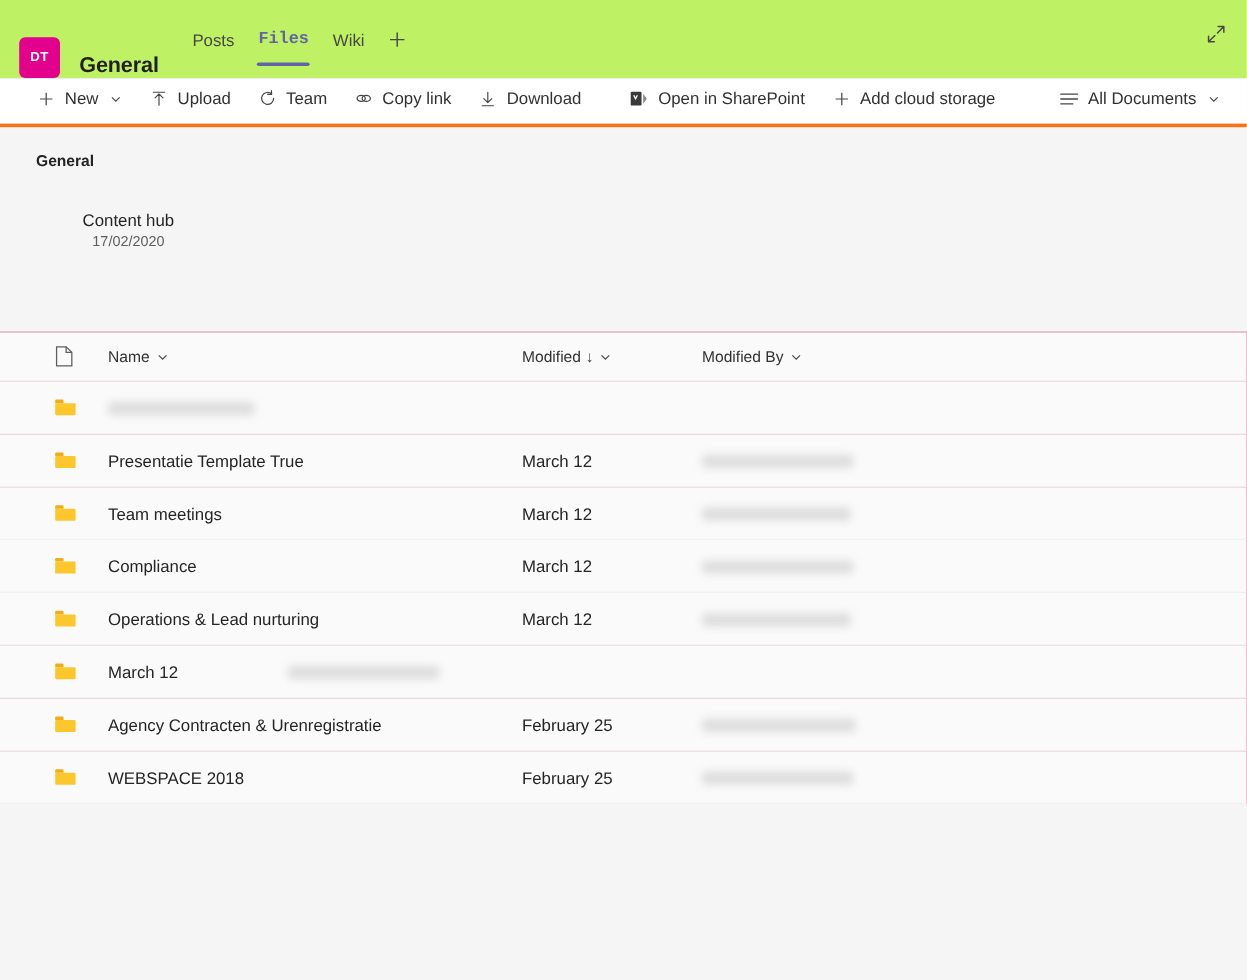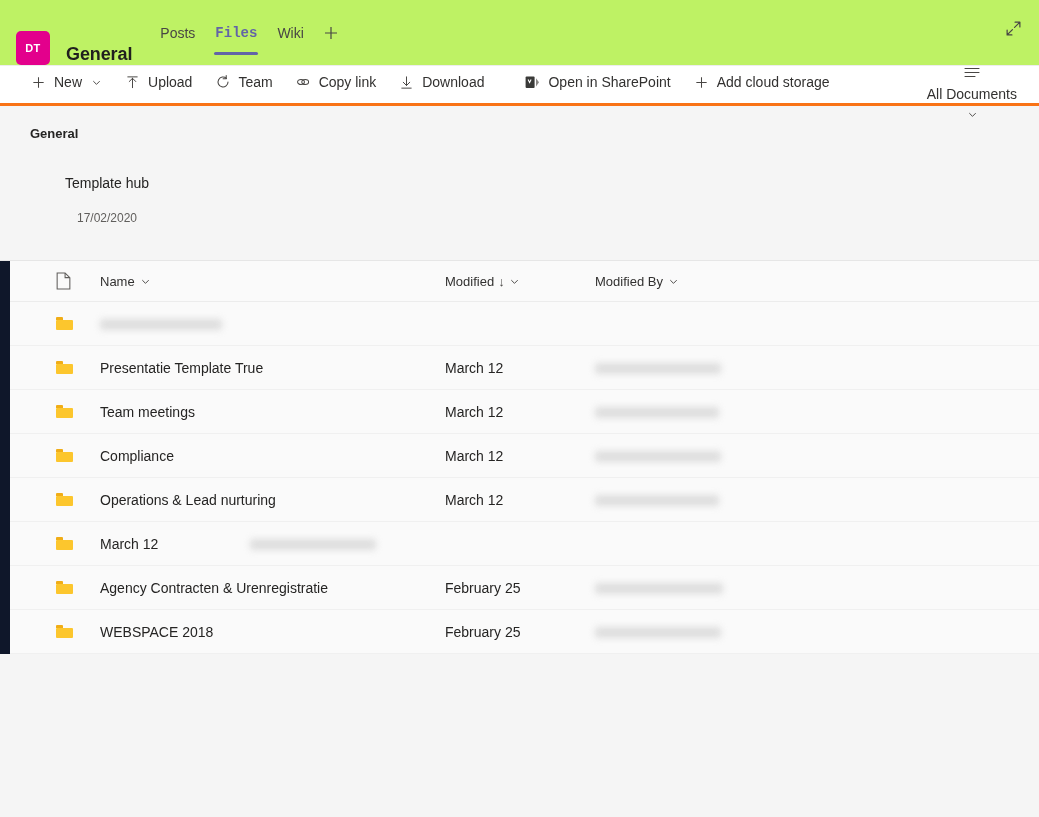--- a/index.html
+++ b/index.html
@@ -138,25 +138,25 @@
   .tile-name {
     text-align: center;
     font-size: 14px;
     color: #252423;
     margin-top: 12px;
   }
   .tile-date {
     text-align: center;
     font-size: 12px;
     color: #605e5c;
-    margin-top: 20px;
+    margin-top: 3px;
   }
 
   
-  .list-wrap { margin-top: 35px; background: #0f172a; border-top: 1px solid #e6e6e6; padding-left: 10px; }
+  .list-wrap { margin-top: 68px; background: #be185d; border-top: 1px solid #e6e6e6; }
   .list-header {
     display: flex;
     align-items: center;
     height: 41px;
     padding: 0 0 0 46px;
     font-size: 13px;
     color: #323130;
     border-bottom: 1px solid #ececec;
     background: #fafafa;
   }
@@ -300,21 +300,21 @@
   <div class="cmd">
     <span class="ic">
       <svg width="15" height="15" viewBox="0 0 16 16">
           <path d="M8 2.5v11M2.5 8h11" stroke="#484644" stroke-width="1.1" fill="none"></path>
         </svg>
     </span>
     <span>Add cloud storage</span>
   </div>
 
   <div class="cmd-right">
-    <div class="cmd" style="margin-right:0;flex-direction:column;">
+    <div class="cmd" style="margin-right:0;">
       <span class="ic">
         <svg width="16" height="13" viewBox="0 0 16 13">
             <path d="M1 2.5h14M1 6.5h14M1 10.5h10" stroke="#484644" stroke-width="1.1" fill="none" stroke-linecap="round"></path>
           </svg>
       </span>
       <span>All Documents</span>
       <span class="chev">
         <svg width="11" height="11" viewBox="0 0 12 12">
             <path d="M2.5 4.5L6 8l3.5-3.5" stroke="#484644" stroke-width="1.05" fill="none"></path>
           </svg>
@@ -322,21 +322,21 @@
     </div>
   </div>
 </div>
 
 <div class="content">
 
   <div class="breadcrumb">General</div>
 
   <div class="tile-row">
     <div class="tile">
-      <div class="tile-name">Template hub</div>
+      <div class="tile-name">Content hub</div>
       <div class="tile-date">17/02/2020</div>
     </div>
   </div>
 
   <div class="list-wrap">
 
     <div class="list-header">
       <div class="col-icon">
         <svg width="15" height="18" viewBox="0 0 14 17">
           <path d="M1 1h7.5L13 5.3V16H1z" fill="none" stroke="#605e5c" stroke-width="1"></path>

